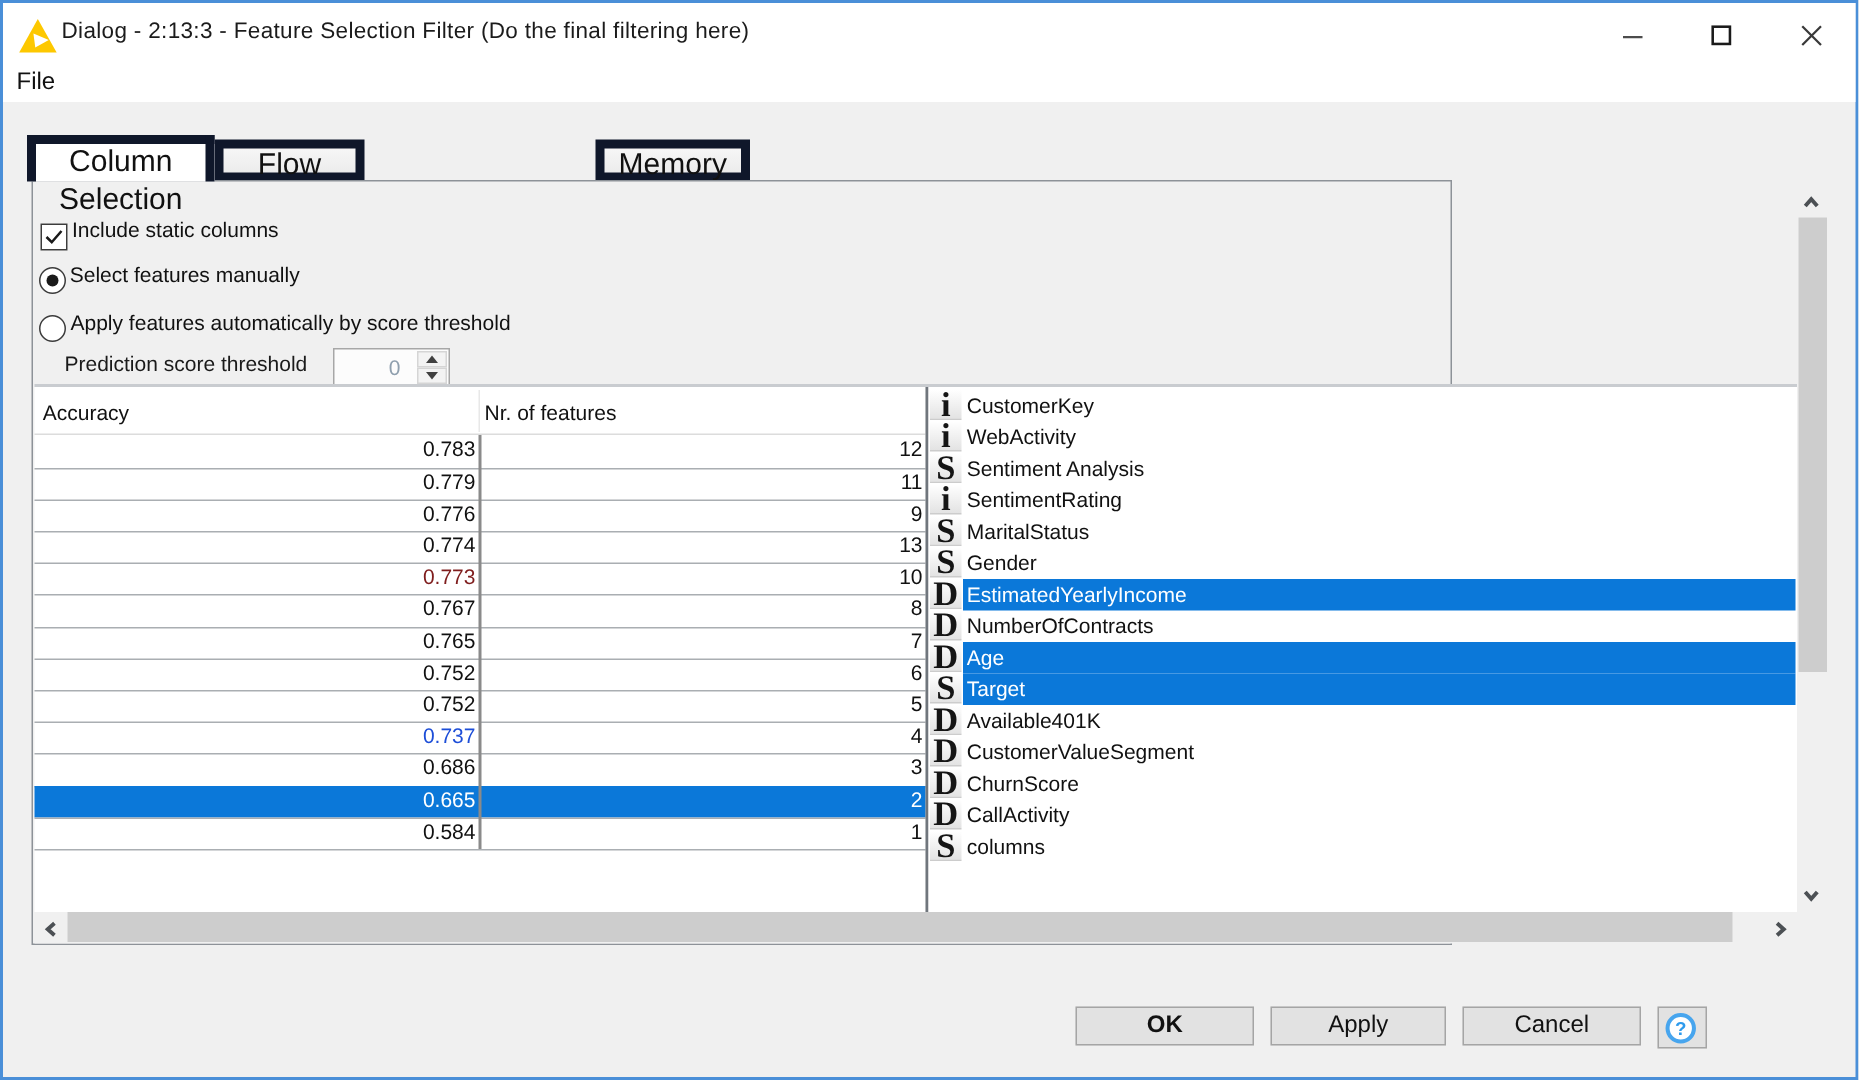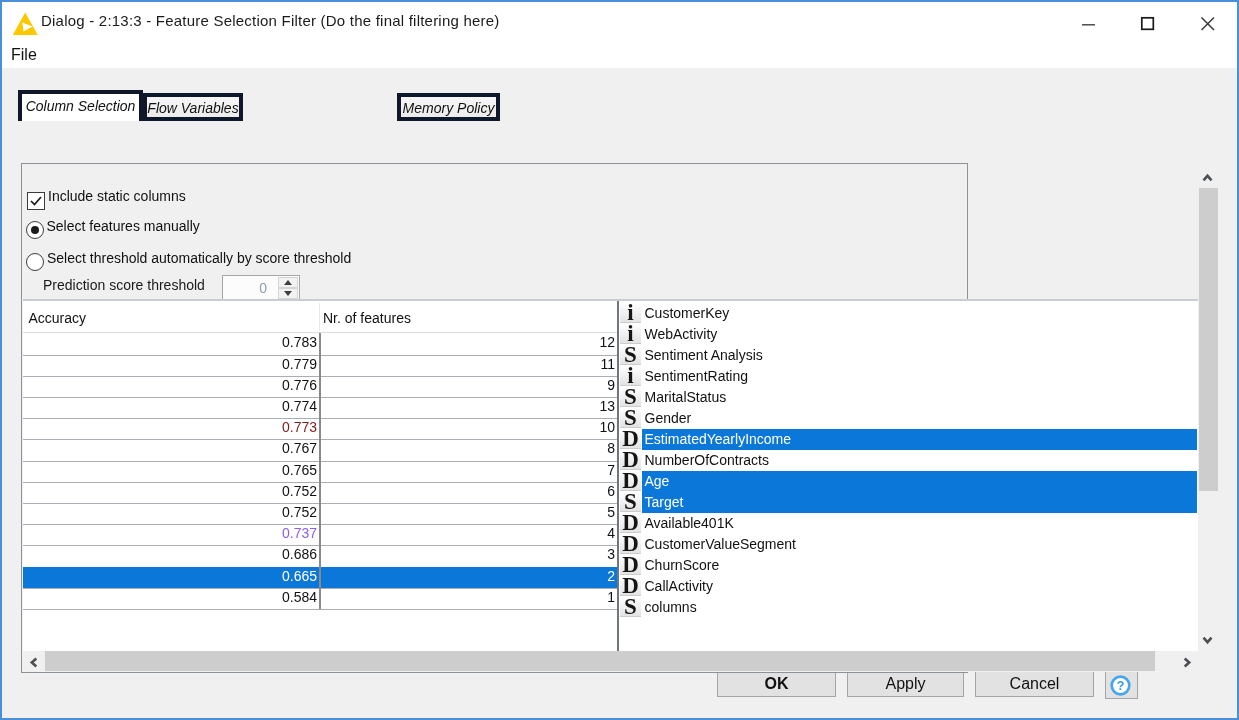--- a/index.html
+++ b/index.html
@@ -3,25 +3,25 @@
 <style>
 * { margin:0; padding:0; box-sizing:border-box; }
 html,body { width:1239px; height:720px; overflow:hidden; }
 body { font-family:"Liberation Sans", sans-serif; background:#ffffff; position:relative; }
 .abs { position:absolute; }
 #win { position:absolute; left:0; top:0; width:1239px; height:720px;
   border:2px solid #4a8fd8; background:#f0f0f0; }
 #titlebar { position:absolute; left:0; top:0; width:1235px; height:66px; background:#ffffff; }
 .ttext { position:absolute; left:39px; top:10px; font-size:15px; color:#1b1b1b; letter-spacing:0.22px; }
 .menufile { position:absolute; left:9px; top:44px; font-size:16px; color:#111111; }
-.tab { position:absolute; font-size:14px; color:#111; border:4px solid #0f172a; text-align:center;font-style:italic; }
+.tab { position:absolute; font-size:20px; color:#111; border:6px solid #0f172a; text-align:center; }
 .tab.active { background:#ffffff; border-bottom:none; z-index:3; }
 .tab.inactive { background:linear-gradient(#f6f6f6,#ececec); z-index:1; }
 #panel { position:absolute; left:19px; top:118px; width:947px; height:510px;
-  border:1px solid #8d9298; background:#f0f0f0; z-index:2;margin-top:43px; }
+  border:1px solid #8d9298; background:#f0f0f0; z-index:2; }
 .lbl { position:absolute; font-size:14px; color:#111111; white-space:nowrap; }
 .row-line { position:absolute; background:#aaaeb2; height:1px; }
 .num { position:absolute; font-size:14px; color:#111; text-align:right; }
 .icon-cell { position:absolute; width:21px; height:20px;
   background:linear-gradient(#ffffff,#e3e3e3);
   border-bottom:1px solid #cccccc;
   font-family:"Liberation Serif", serif; font-weight:bold; font-size:23px;
   color:#151515; text-align:center; line-height:20px; }
 .lrow-text { position:absolute; left:25.5px; font-size:14px; color:#111; line-height:21px; }
 .lrow { position:absolute; left:0; height:21px; width:579px; }
@@ -53,21 +53,21 @@
 <div id="panel">
 <div class="abs" style="left:5px;top:28px;width:18px;height:18px;background:#fff;border:1px solid #3c3c3c;"></div>
 <svg class="abs" style="left:5px;top:28px;" width="18" height="18" viewBox="0 0 18 18">
         <path d="M4 9 L7.5 12.5 L14 5" stroke="#1a1a1a" stroke-width="1.7" fill="none"></path>
       </svg>
 <div class="lbl" style="left:26px;top:24px;">Include static columns</div>
 <div class="abs" style="left:3.5px;top:56.5px;width:18px;height:18px;border-radius:50%;background:#fff;border:1px solid #3c3c3c;"></div>
 <div class="abs" style="left:8.5px;top:61.5px;width:8px;height:8px;border-radius:50%;background:#1a1a1a;"></div>
 <div class="lbl" style="left:24.5px;top:54px;">Select features manually</div>
 <div class="abs" style="left:3.5px;top:88.5px;width:18px;height:18px;border-radius:50%;background:#fff;border:1px solid #3c3c3c;"></div>
-<div class="lbl" style="left:25px;top:86px;">Select threshold automatically by score threshold</div>
+<div class="lbl" style="left:25px;top:86px;">Apply features automatically by score threshold</div>
 <div class="lbl" style="left:21px;top:113px;color:#1a1a1a;">Prediction score threshold</div>
 <div class="abs" style="left:200px;top:111px;width:78px;height:25px;border:1px solid #a7a7a7;background:#fcfcfc;"></div>
 <div class="abs" style="left:205px;top:116px;width:40px;font-size:14px;color:#8f9fae;text-align:right;">0</div>
 <div class="abs" style="left:256px;top:113px;width:20px;height:10.5px;background:#f3f3f3;border:1px solid #d5d5d5;"></div>
 <div class="abs" style="left:256px;top:124.2px;width:20px;height:10.5px;background:#f3f3f3;border:1px solid #d5d5d5;"></div>
 <div class="abs" style="left:261.5px;top:115.7px;width:0;height:0;border-left:4.8px solid transparent;border-right:4.8px solid transparent;border-bottom:5.5px solid #404040;"></div>
 <div class="abs" style="left:261.5px;top:126.8px;width:0;height:0;border-left:4.8px solid transparent;border-right:4.8px solid transparent;border-top:5.5px solid #404040;"></div>
 <div class="abs" style="left:1px;top:135.3px;width:1175px;height:1.4px;background:#c9ccd0;"></div>
 <div class="abs" style="left:1px;top:137px;width:594px;height:350px;background:#ffffff;"></div>
 <div class="abs" style="left:6.5px;top:145.5px;font-size:14px;color:#111;">Accuracy</div>
@@ -94,21 +94,21 @@
 <div class="row-line" style="left:1px;top:296.5px;width:594px;"></div>
 <div class="num" style="left:195px;top:297.5px;width:100px;color:#111;">0.765</div>
 <div class="num" style="left:493px;top:297.5px;width:100px;color:#111;">7</div>
 <div class="row-line" style="left:1px;top:317.7px;width:594px;"></div>
 <div class="num" style="left:195px;top:318.7px;width:100px;color:#111;">0.752</div>
 <div class="num" style="left:493px;top:318.7px;width:100px;color:#111;">6</div>
 <div class="row-line" style="left:1px;top:338.9px;width:594px;"></div>
 <div class="num" style="left:195px;top:339.9px;width:100px;color:#111;">0.752</div>
 <div class="num" style="left:493px;top:339.9px;width:100px;color:#111;">5</div>
 <div class="row-line" style="left:1px;top:360.1px;width:594px;"></div>
-<div class="num" style="left:195px;top:361.1px;width:100px;color:#8b5cf6;">0.737</div>
+<div class="num" style="left:195px;top:361.1px;width:100px;color:#1d4ed8;">0.737</div>
 <div class="num" style="left:493px;top:361.1px;width:100px;color:#111;">4</div>
 <div class="row-line" style="left:1px;top:381.3px;width:594px;"></div>
 <div class="num" style="left:195px;top:382.3px;width:100px;color:#111;">0.686</div>
 <div class="num" style="left:493px;top:382.3px;width:100px;color:#111;">3</div>
 <div class="row-line" style="left:1px;top:402.5px;width:594px;"></div>
 <div class="abs" style="left:1px;top:402.5px;width:594px;height:21.2px;background:#0b78d9;"></div>
 <div class="num" style="left:195px;top:403.5px;width:100px;color:#fff;">0.665</div>
 <div class="num" style="left:493px;top:403.5px;width:100px;color:#fff;">2</div>
 <div class="row-line" style="left:1px;top:423.7px;width:594px;"></div>
 <div class="num" style="left:195px;top:424.7px;width:100px;color:#111;">0.584</div>

